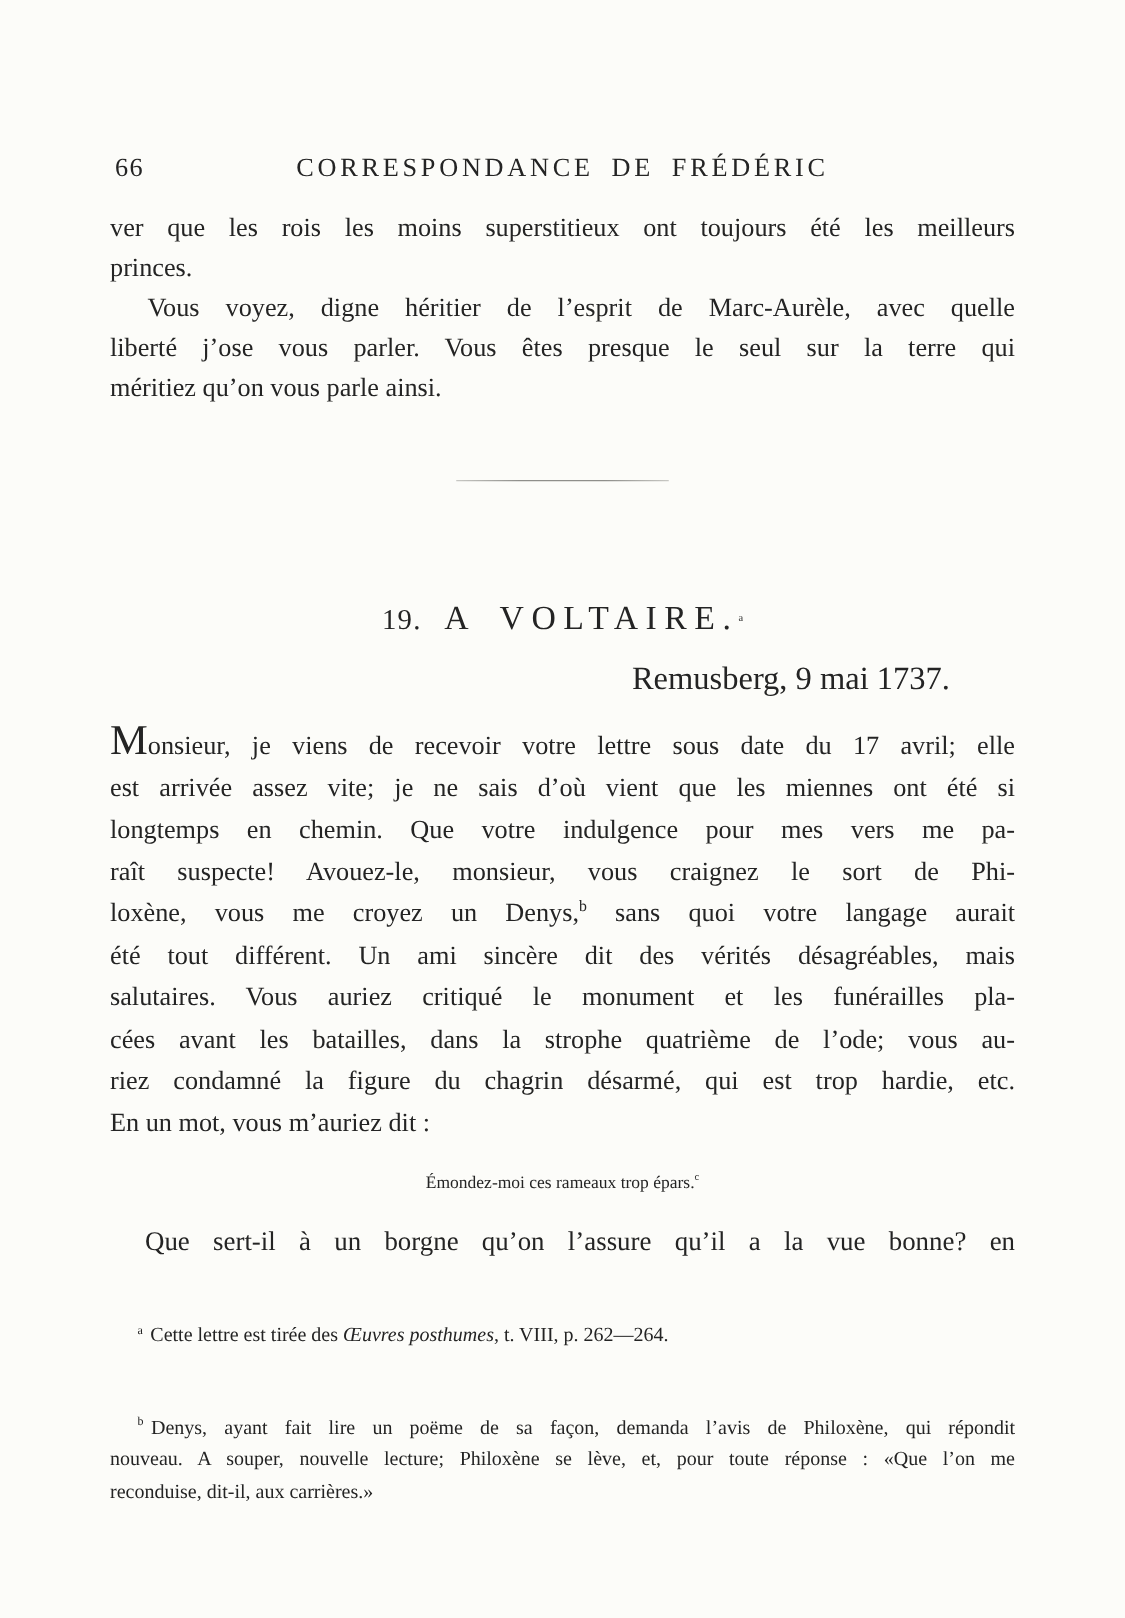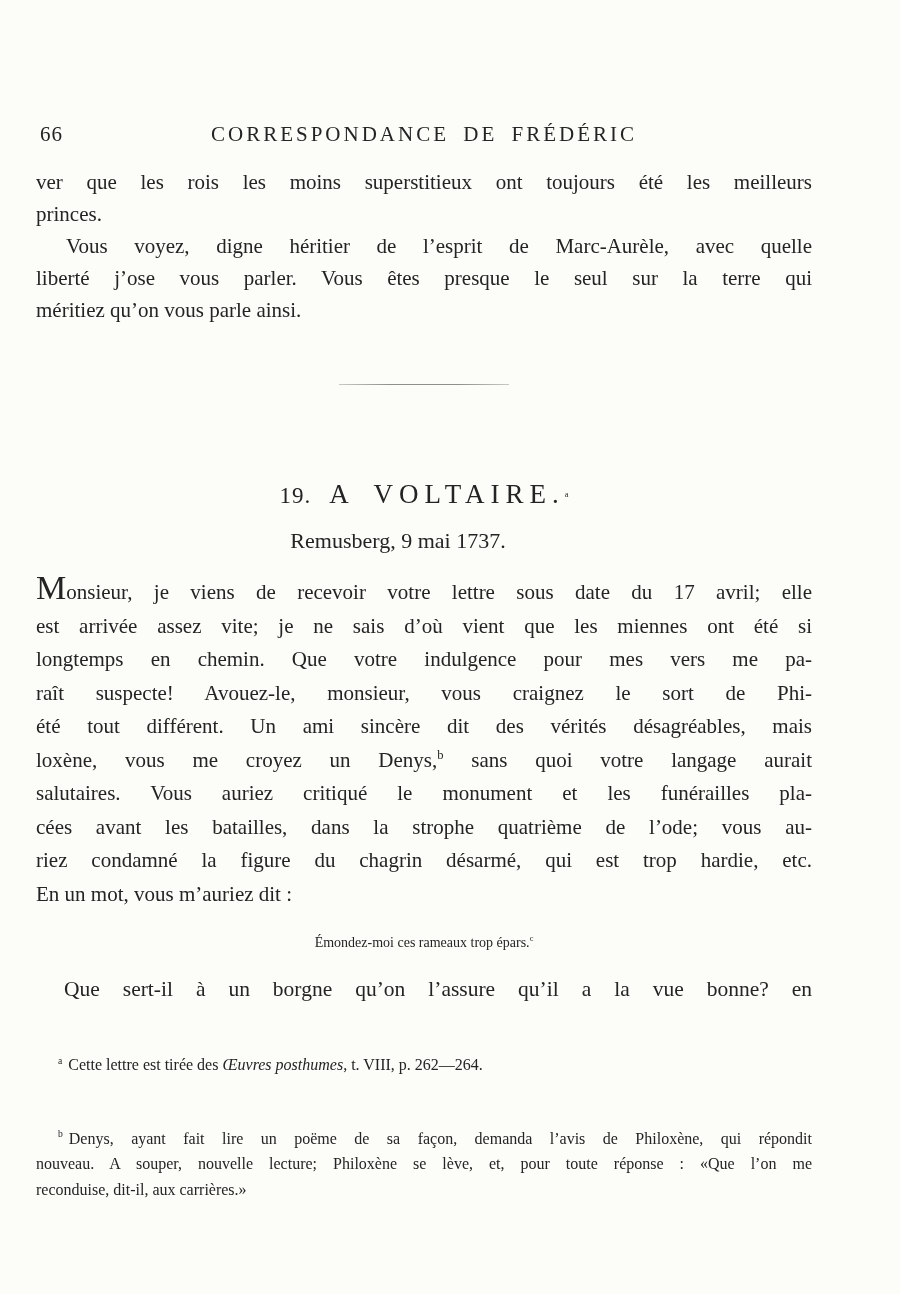--- a/index.html
+++ b/index.html
@@ -7,21 +7,21 @@
     background: #fcfcf9;
     font-family: "Liberation Serif", "DejaVu Serif", serif;
     color: #242424;
   }
   .page {
     position: relative;
     width: 900px;
     height: 1294px;
     box-sizing: border-box;
     background: #fcfcf9;
-    padding: 122px 88px 0 36px;
+    padding: 122px 88px 0 88px;
     overflow: hidden;
   }
   
   .running-head {
     position: relative;
     height: 28px;
     font-size: 21px;
   }
   .page-number {
     position: absolute;
@@ -53,23 +53,23 @@
   .letter-heading {
     margin-top: 94px;
     text-align: center;
     white-space: nowrap;
   }
   .letter-number { font-size: 23px; margin-right: 18px; letter-spacing: 1px; text-align: center; }
   .letter-title { font-size: 27px; letter-spacing: 6px; word-spacing: 8px; }
   .letter-heading sup { font-size: 52%; }
   .dateline {
     margin-top: 18px;
-    text-align: center;
+    text-align: right;
     padding-right: 52px;
-    font-size: 22px;
+    font-size: 26px;
   }
   .verse {
     margin-top: 20px;
     text-align: center;
     font-size: 14px;
     line-height: 24px;
   }
   .para-after-verse {
     margin-top: 19px;
     font-size: 21.5px;
@@ -113,22 +113,22 @@
     <span class="letter-number">19.</span><span class="letter-title">A VOLTAIRE.</span><sup>a</sup>
   </div>
 
   <div class="dateline">Remusberg, 9 mai 1737.</div>
 
   <div class="letter-body">
       <div class="line"><span class="initial-cap">M</span>onsieur, je viens de recevoir votre lettre sous date du 17 avril; elle</div>
       <div class="line">est arrivée assez vite; je ne sais d’où vient que les miennes ont été si</div>
       <div class="line">longtemps en chemin. Que votre indulgence pour mes vers me pa-</div>
       <div class="line">raît suspecte! Avouez-le, monsieur, vous craignez le sort de Phi-</div>
+      <div class="line">loxène, vous me croyez un Denys,<sup>b</sup> sans quoi votre langage aurait</div>
       <div class="line">été tout différent. Un ami sincère dit des vérités désagréables, mais</div>
-      <div class="line">loxène, vous me croyez un Denys,<sup>b</sup> sans quoi votre langage aurait</div>
       <div class="line">salutaires. Vous auriez critiqué le monument et les funérailles pla-</div>
       <div class="line">cées avant les batailles, dans la strophe quatrième de l’ode; vous au-</div>
       <div class="line">riez condamné la figure du chagrin désarmé, qui est trop hardie, etc.</div>
       <div class="line last">En un mot, vous m’auriez dit :</div>
     </div>
 
   <div class="verse">Émondez-moi ces rameaux trop épars.<sup>c</sup></div>
 
   <div class="para-after-verse justify-all">
       <div class="line last">Que sert-il à un borgne qu’on l’assure qu’il a la vue bonne? en</div>

